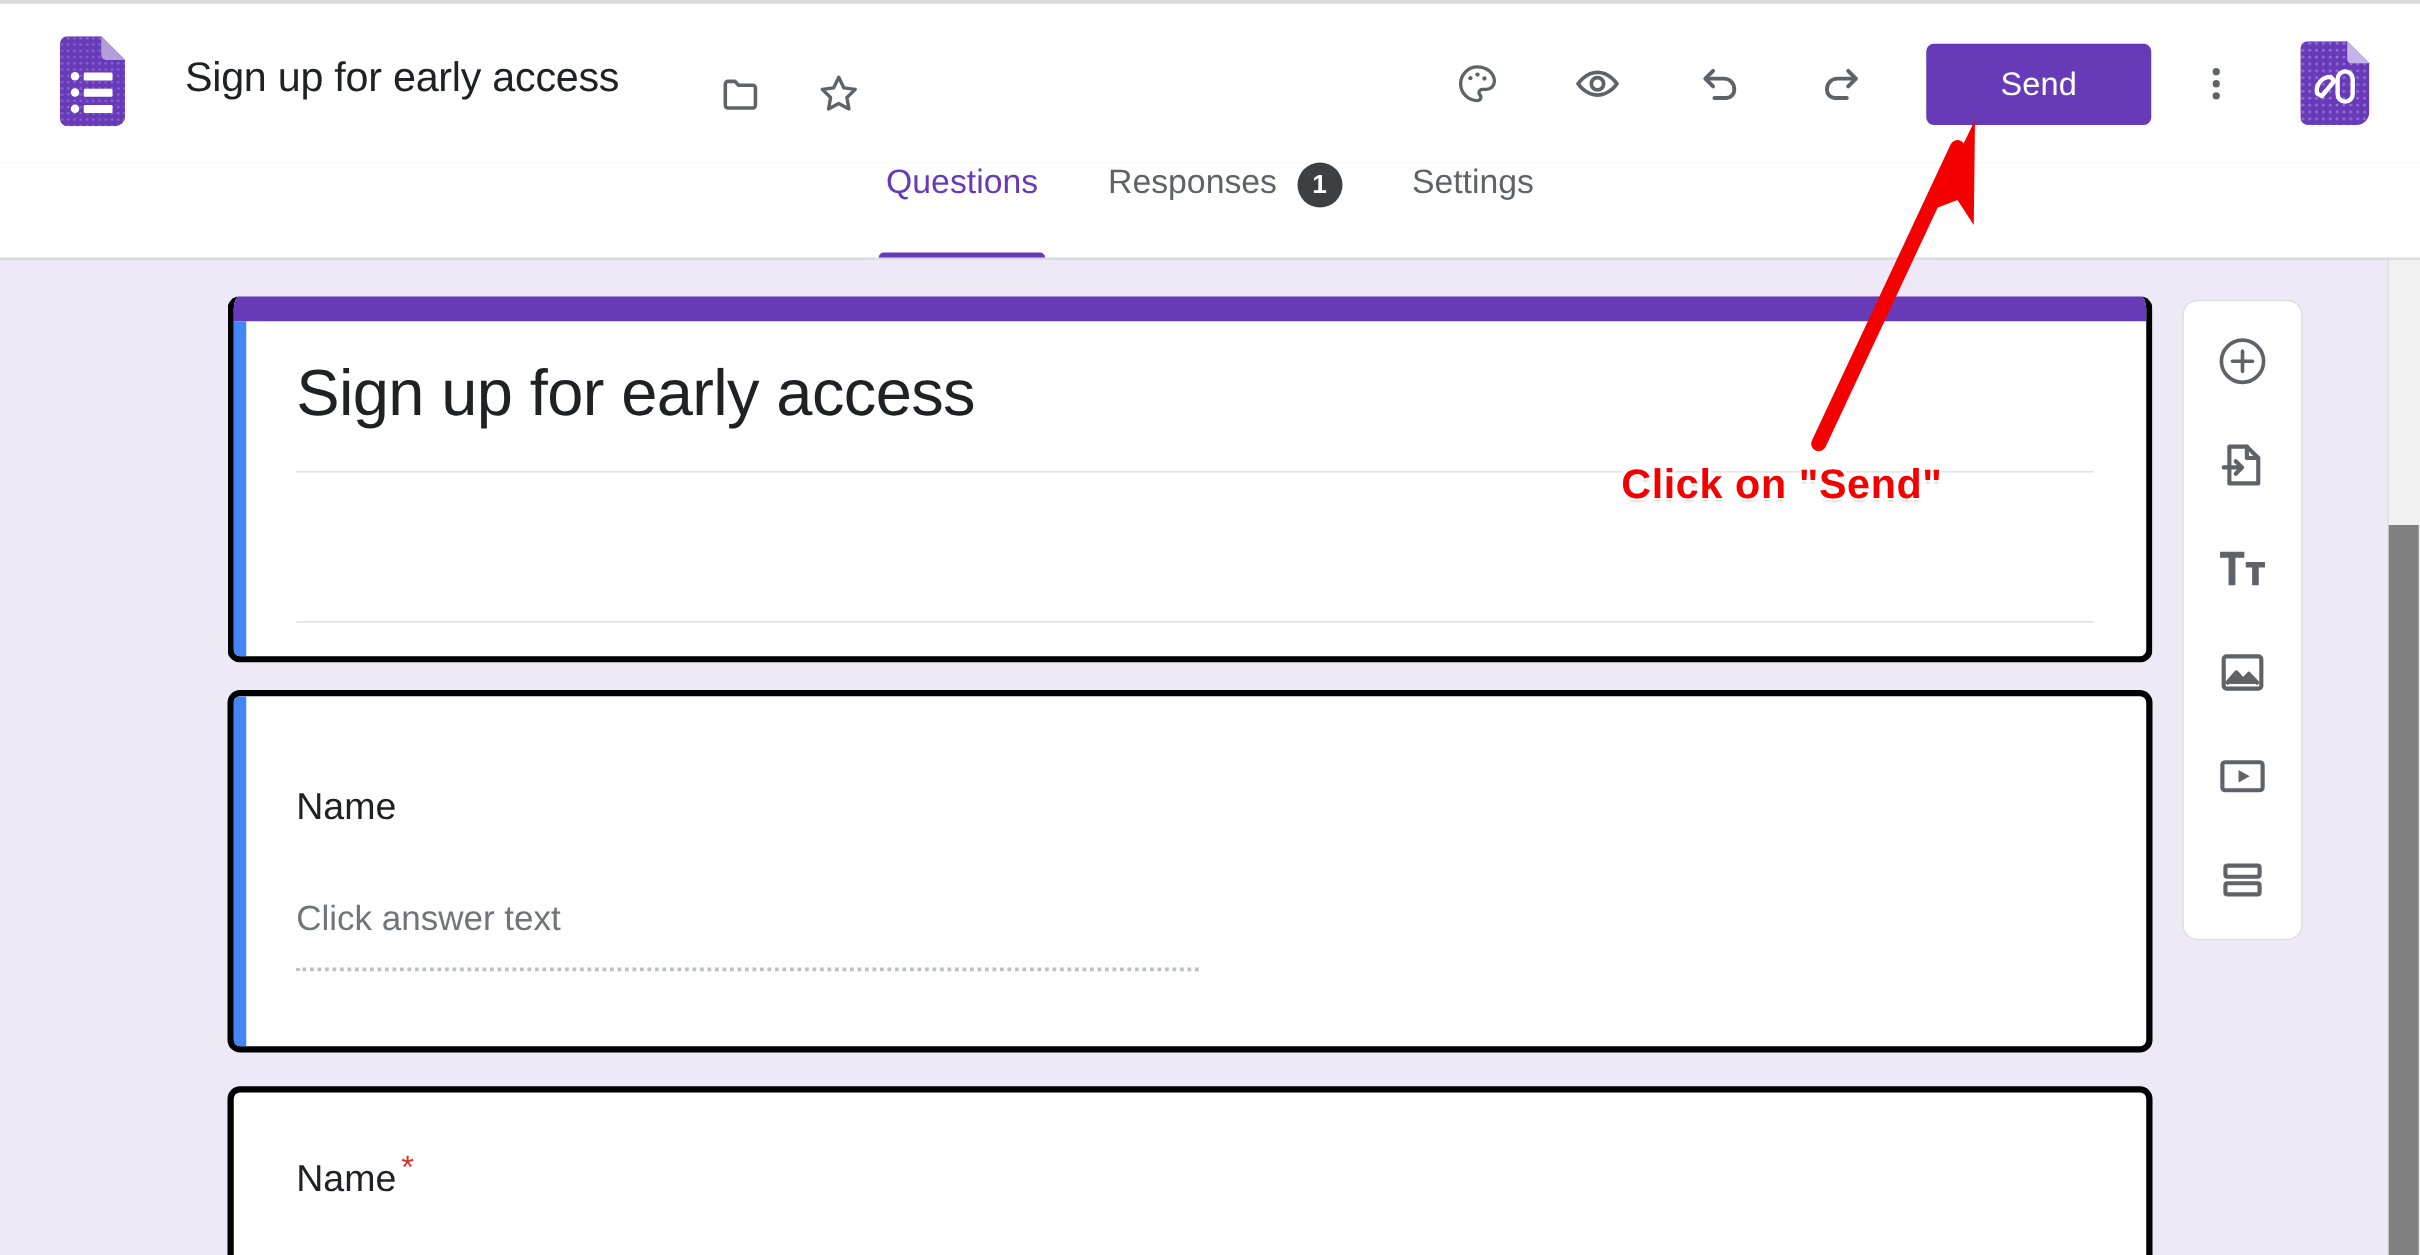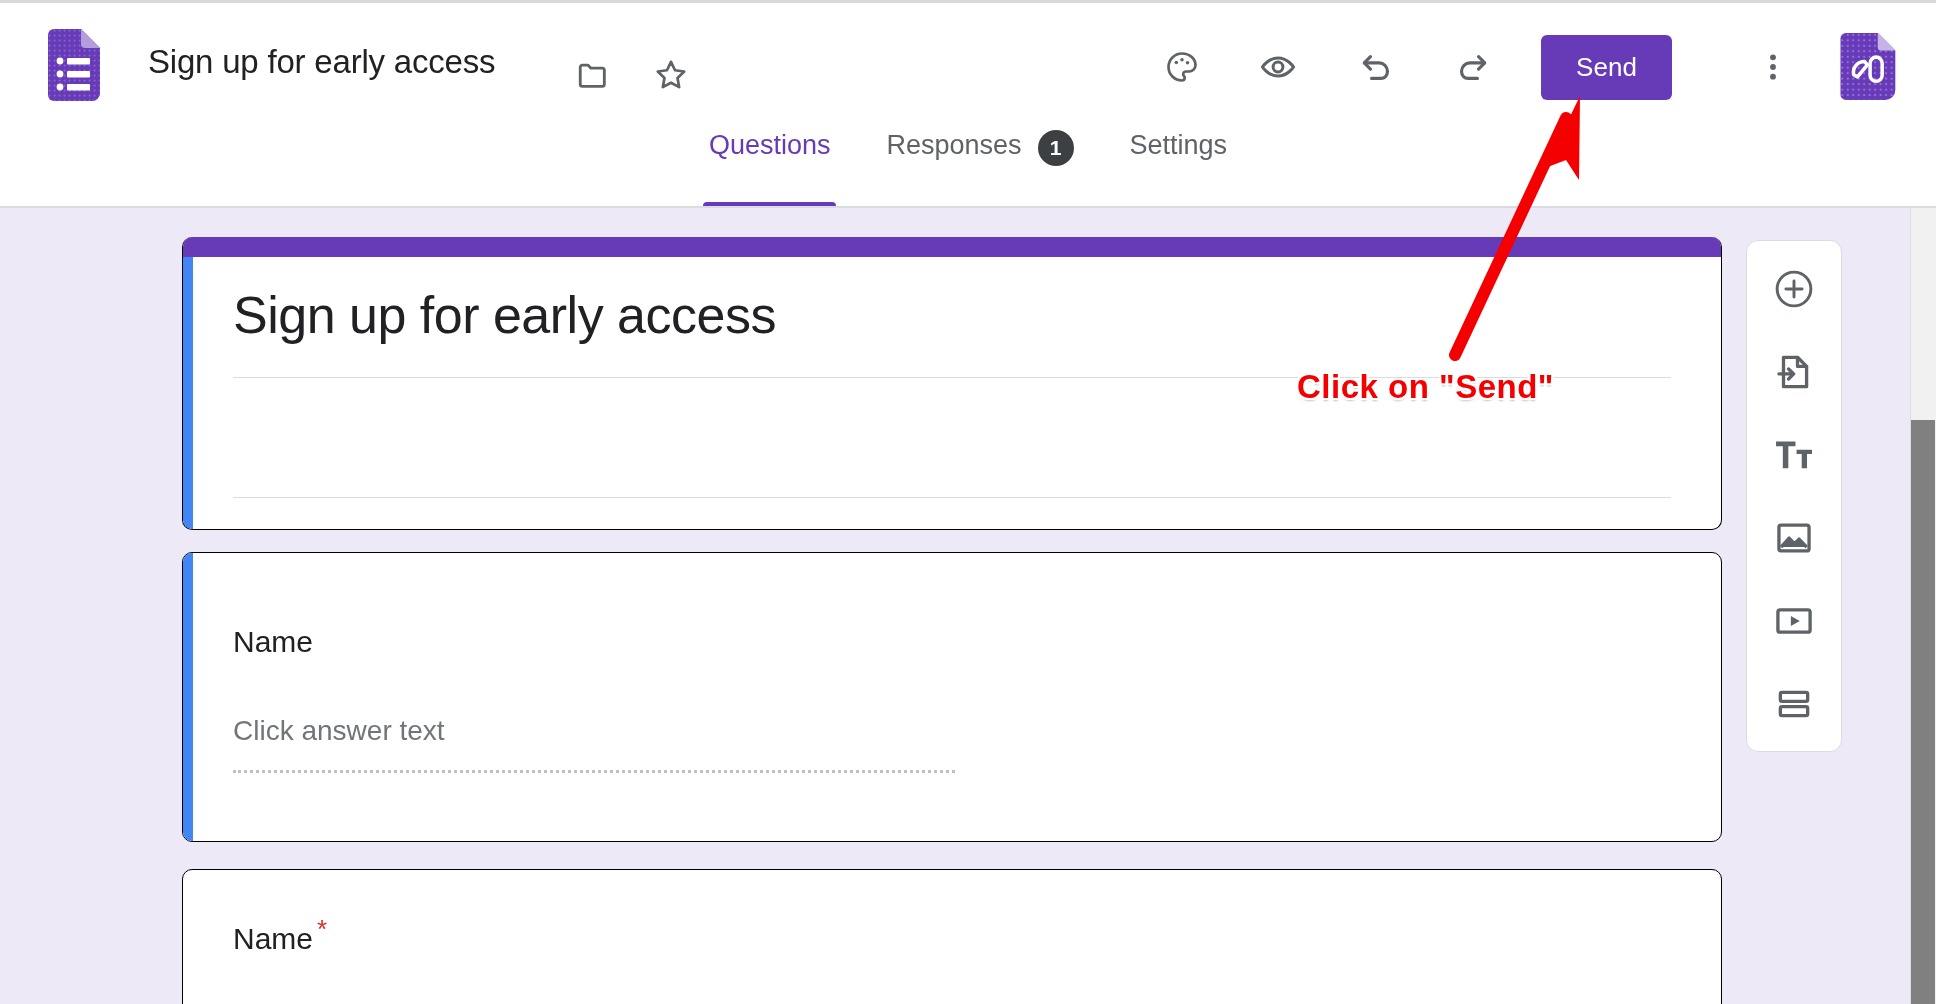--- a/index.html
+++ b/index.html
@@ -77,21 +77,21 @@
   .palette-btn { left: 1155px; top: 38px; }
   .preview-btn { left: 1251px; top: 38px; }
   .undo-btn    { left: 1349px; top: 38px; }
   .redo-btn    { left: 1446px; top: 38px; }
   .more-btn    { left: 1746px; top: 38px; }
 
   .send-btn {
     position: absolute;
     left: 1541px;
     top: 32px;
-    width: 131px;
+    width: 180px;
     height: 65px;
     background: #673AB7;
     color: #ffffff;
     border: none;
     border-radius: 6px;
     font-size: 26px;
     font-family: "Liberation Sans", sans-serif;
     cursor: pointer;
     letter-spacing: 0.1px;
   }
@@ -179,21 +179,21 @@
     width: 1936px;
     height: 796px;
     background: #EDE9F6;
     overflow: hidden;
   }
 
   
   .form-card {
     position: absolute;
     background: #ffffff;
-    border: 1px solid #000000;
+    border: 5px solid #000000;
     border-radius: 10px;
     overflow: hidden;
   }
 
   .card-header {
     left: 182px;
     top: 29px;
     width: 1540px;
     height: 293px;
     border-top: none;

